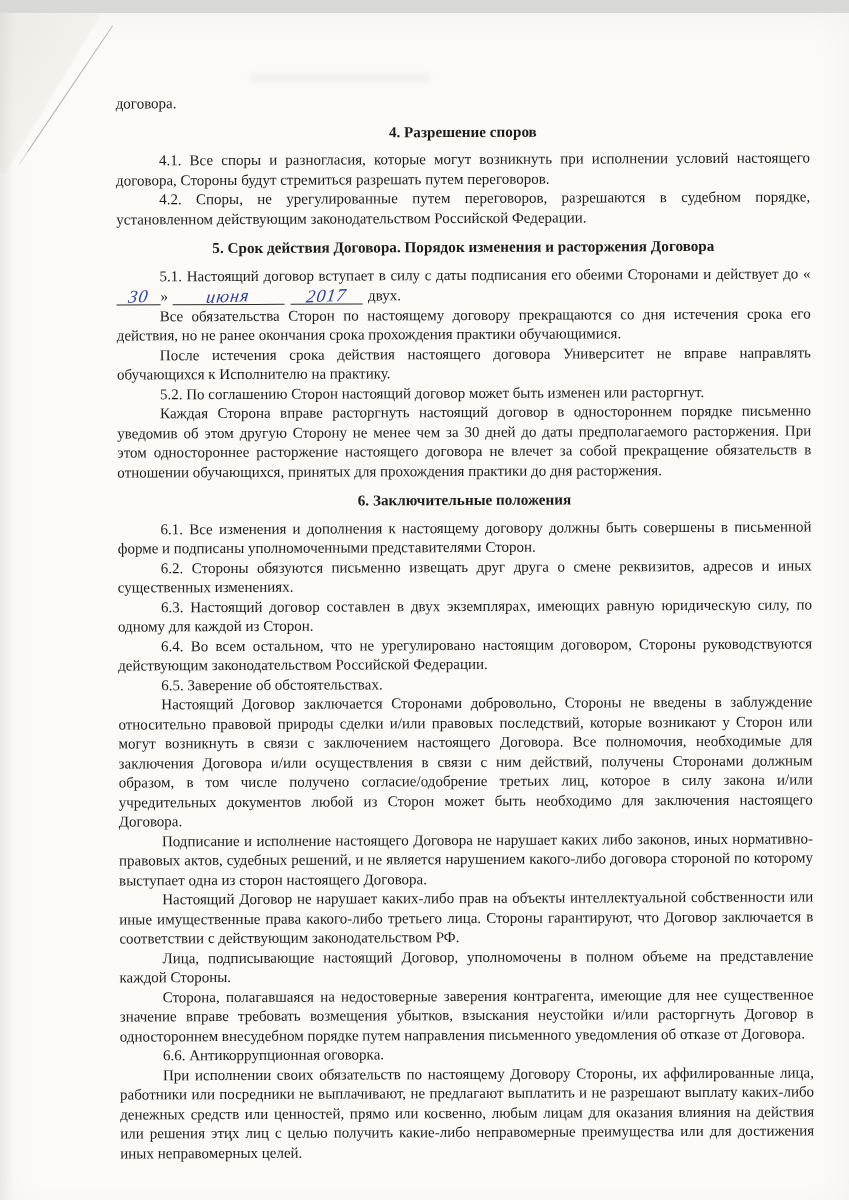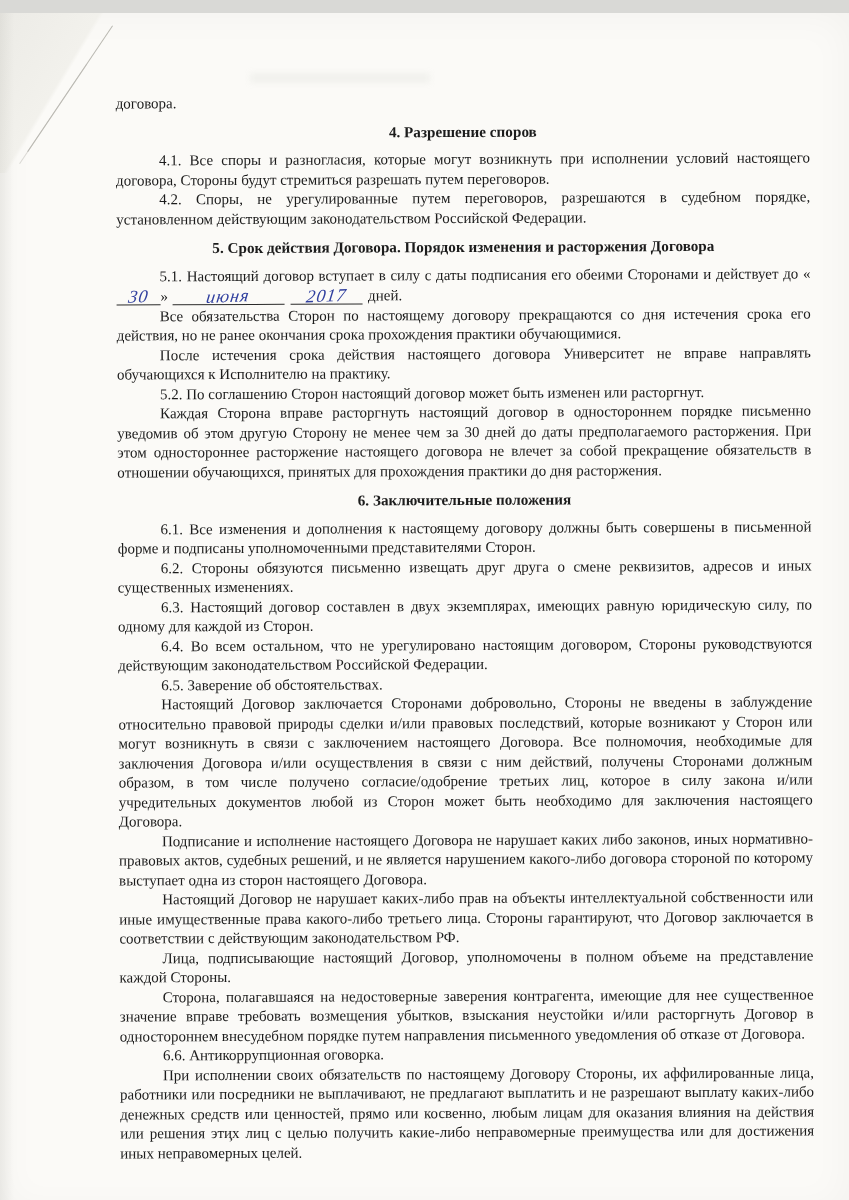--- a/index.html
+++ b/index.html
@@ -124,21 +124,21 @@
   <div class="content">
 
     <p class="noindent">договора.</p>
 
     <h3 class="sec-heading">4. Разрешение споров</h3>
     <p>4.1.  Все споры и разногласия, которые могут возникнуть при исполнении условий настоящего договора, Стороны будут стремиться разрешать путем переговоров.</p>
     <p>4.2.  Споры, не урегулированные путем переговоров, разрешаются в судебном порядке, установленном действующим законодательством Российской Федерации.</p>
 
     <h3 class="sec-heading">5. Срок действия Договора. Порядок изменения и расторжения Договора</h3>
 
-    <p><span>5.1.  Настоящий договор вступает в силу с даты подписания его обеими Сторонами и действует до «</span><span class="blank day"><span class="hw">30</span></span><span>»</span><span class="blank month"><span class="hw">июня</span></span><span class="blank year"><span class="hw">2017</span></span><span>дней.</span></p>
+    <p><span>5.1.  Настоящий договор вступает в силу с даты подписания его обеими Сторонами и действует до «</span><span class="blank day"><span class="hw">30</span></span><span>»</span><span class="blank month"><span class="hw">июня</span></span><span class="blank year"><span class="hw">2017</span></span><span>двух.</span></p>
 
     <p>Все обязательства Сторон по настоящему договору прекращаются со дня истечения срока его действия, но не ранее окончания срока прохождения практики обучающимися.</p>
     <p>После истечения срока действия настоящего договора Университет не вправе направлять обучающихся к Исполнителю на практику.</p>
     <p>5.2.  По соглашению Сторон настоящий договор может быть изменен или расторгнут.</p>
     <p>Каждая Сторона вправе расторгнуть настоящий договор в одностороннем порядке письменно уведомив об этом другую Сторону не менее чем за 30 дней до даты предполагаемого расторжения. При этом одностороннее расторжение настоящего договора не влечет за собой прекращение обязательств в отношении обучающихся, принятых для прохождения практики до дня расторжения.</p>
 
     <h3 class="sec-heading">6. Заключительные положения</h3>
     <p>6.1.  Все изменения и дополнения к настоящему договору должны быть совершены в письменной форме и подписаны уполномоченными представителями Сторон.</p>
     <p>6.2.  Стороны обязуются письменно извещать друг друга о смене реквизитов, адресов и иных существенных изменениях.</p>
     <p>6.3.  Настоящий договор составлен в двух экземплярах, имеющих равную юридическую силу, по одному для каждой из Сторон.</p>

